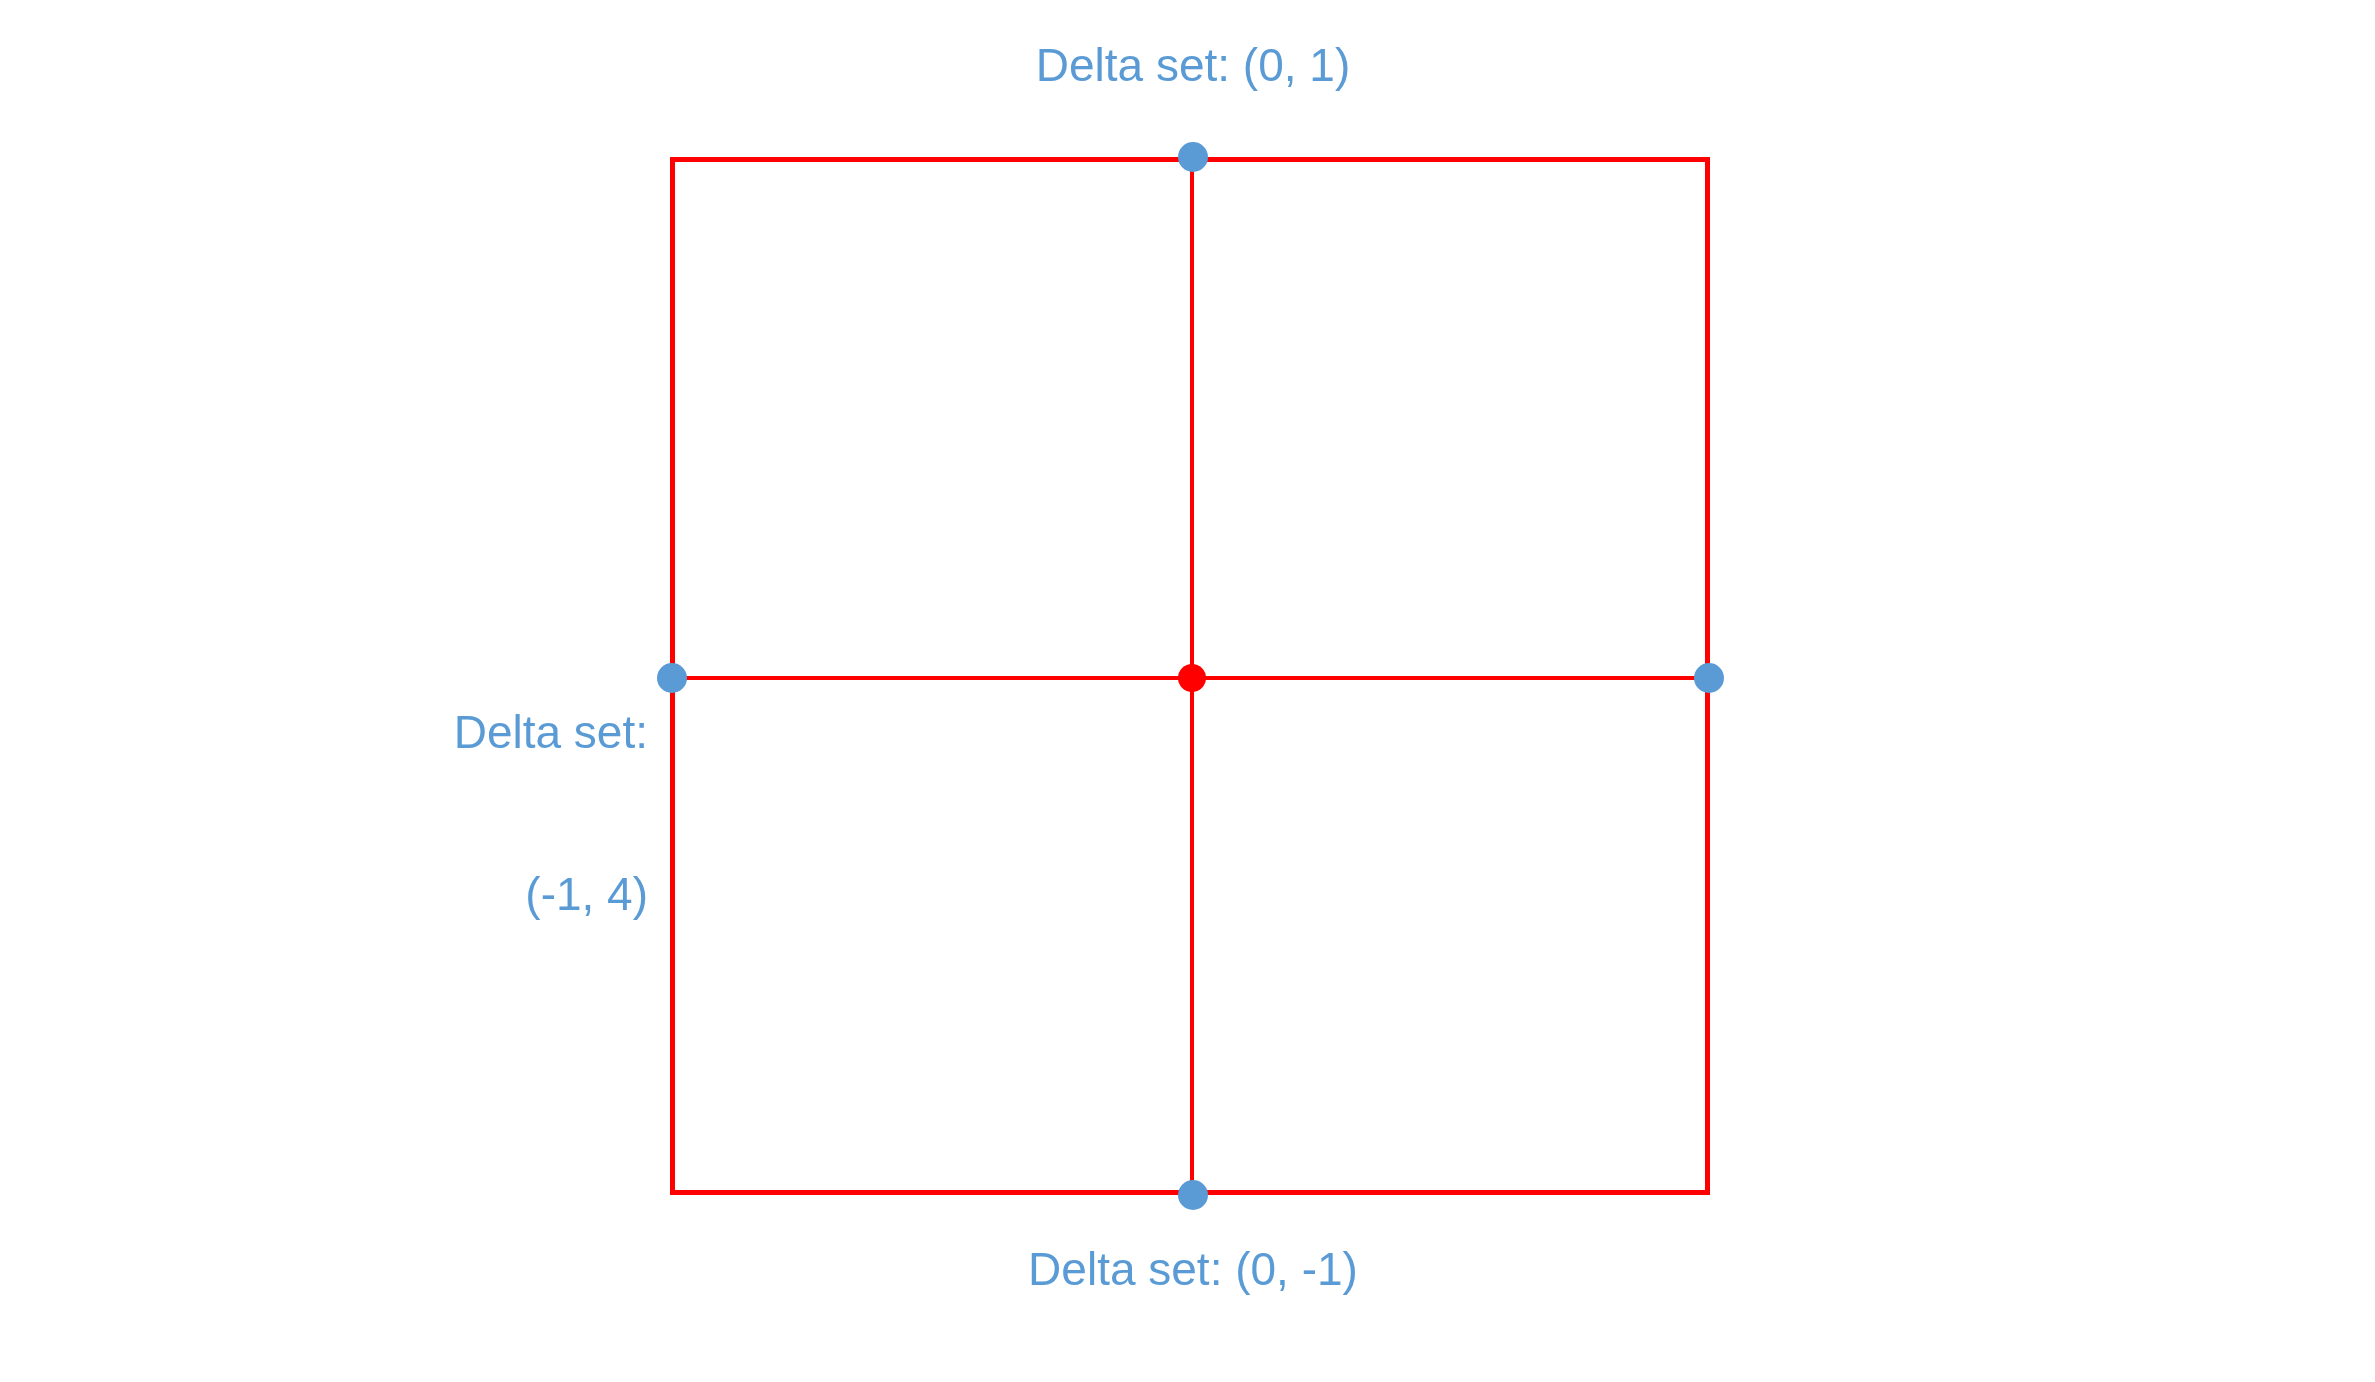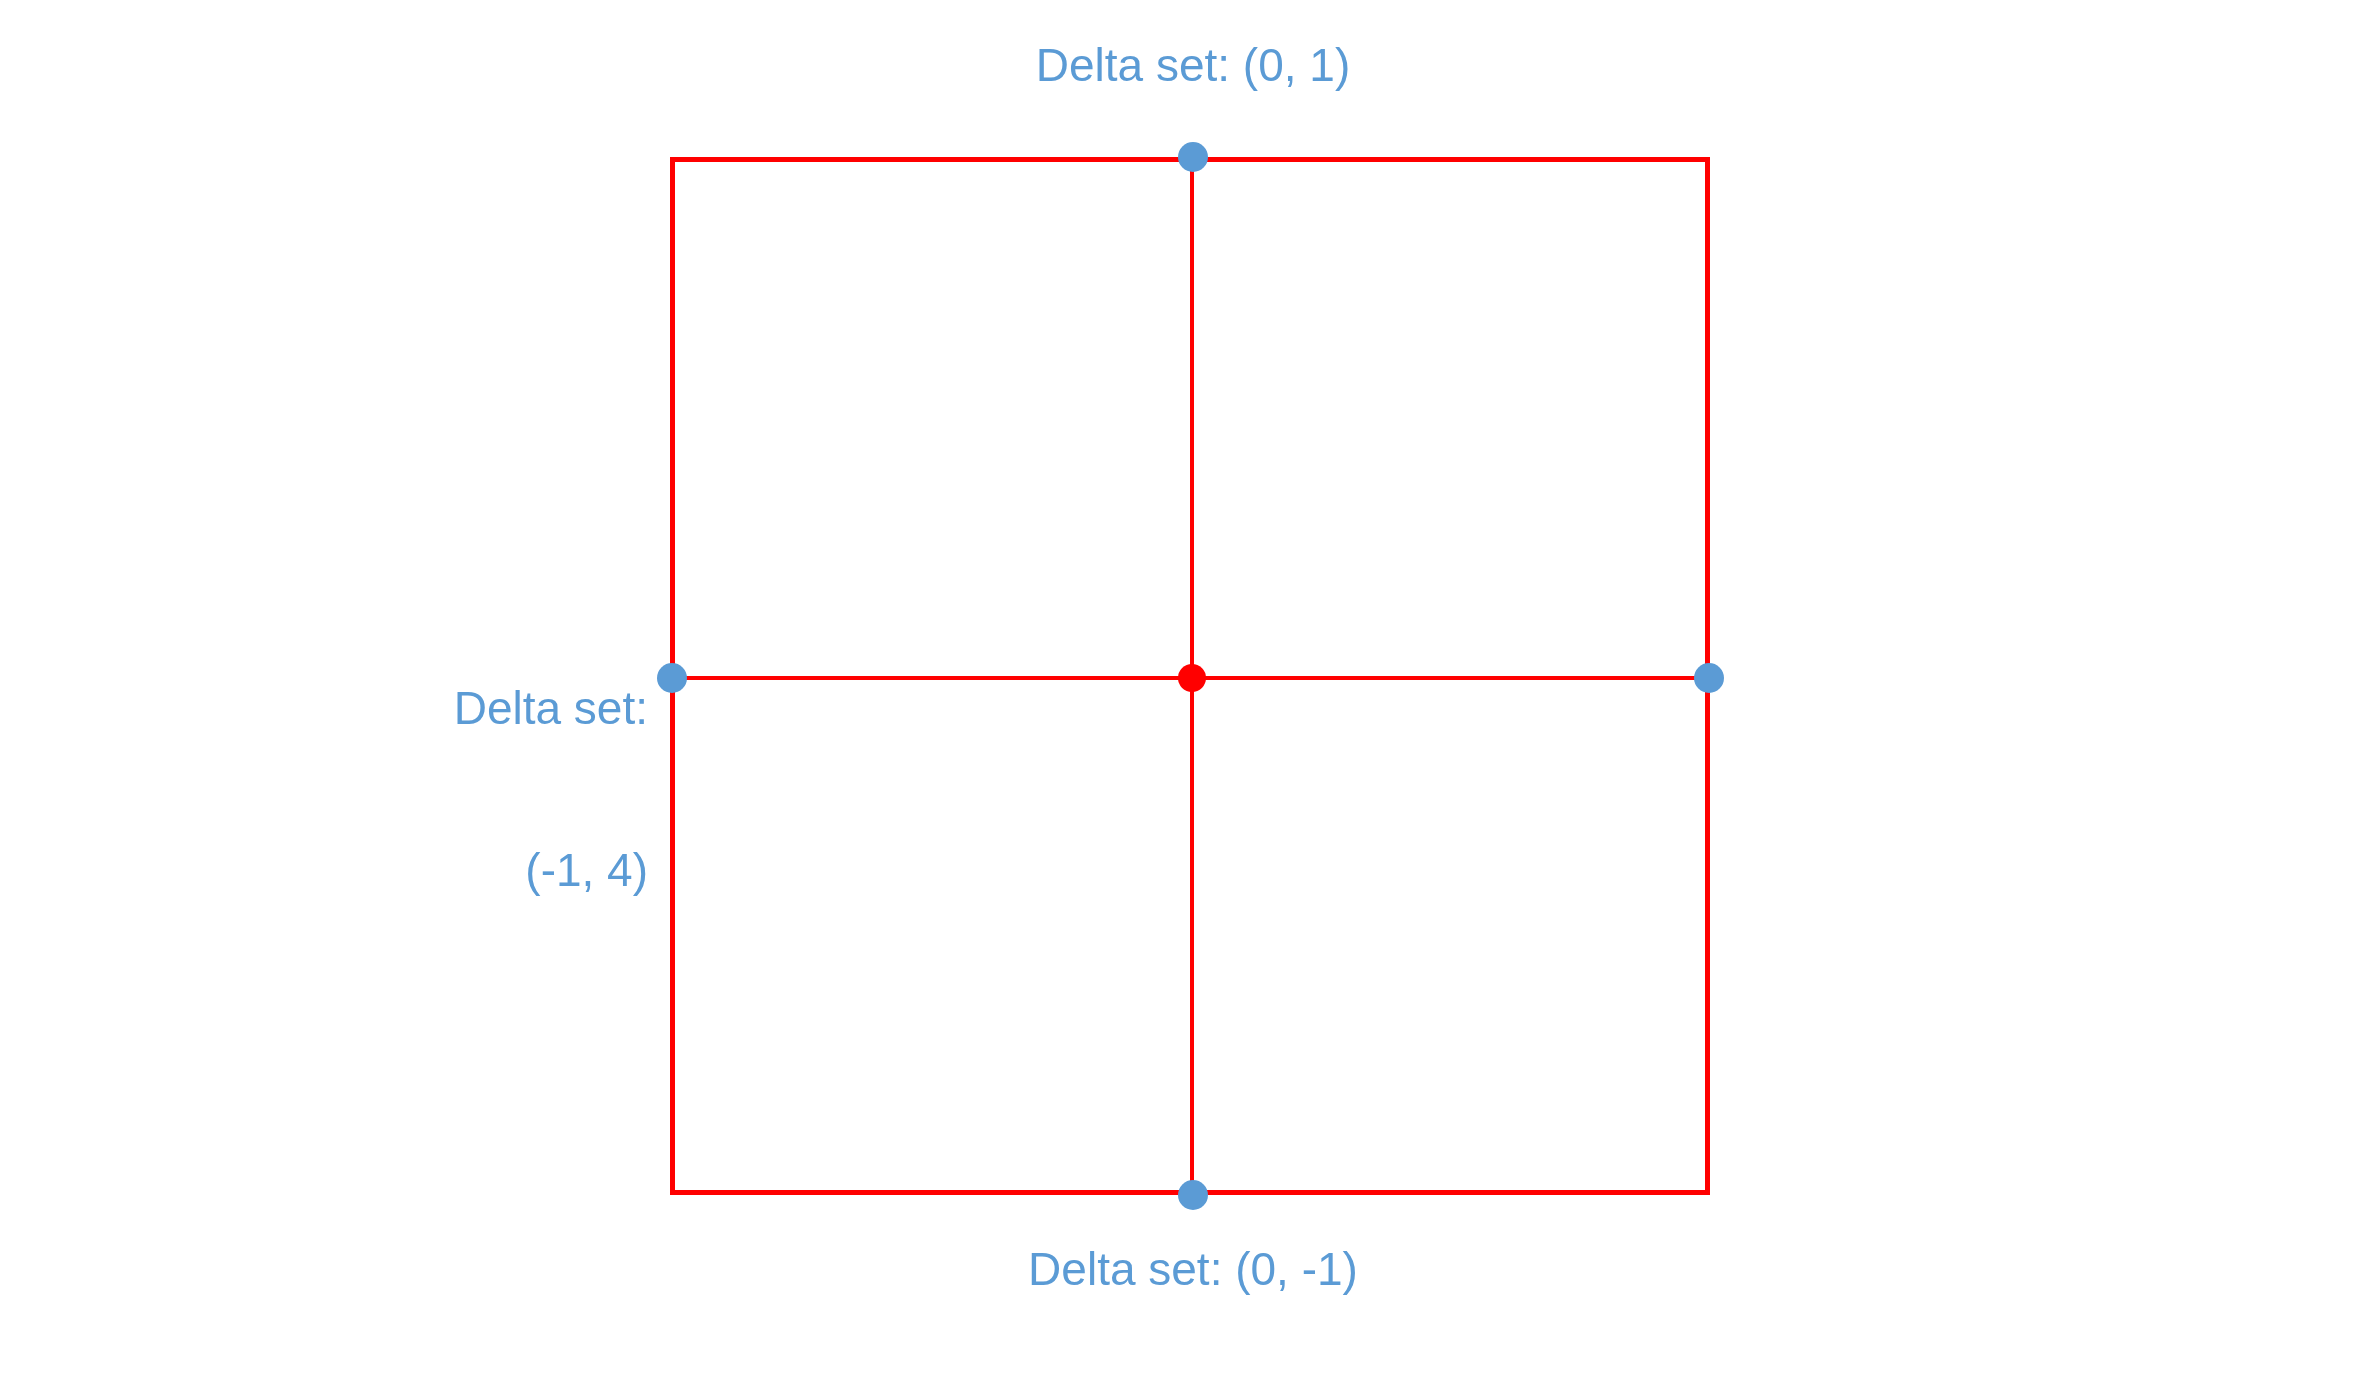--- a/index.html
+++ b/index.html
@@ -90,21 +90,21 @@
     transform: translateX(-50%);
     text-align: right;
   }
   .label-right {
     left: 1772px;
     top: 645px;
     text-align: left;
   }
   .label-left {
     right: 1727px;
-    top: 572px;
+    top: 596px;
     text-align: right;
   }
   .label-center {
     left: 1219px;
     top: 587px;
     color: #FF0000;
     font-size: 49px;
     white-space: pre;
   }
 </style>

